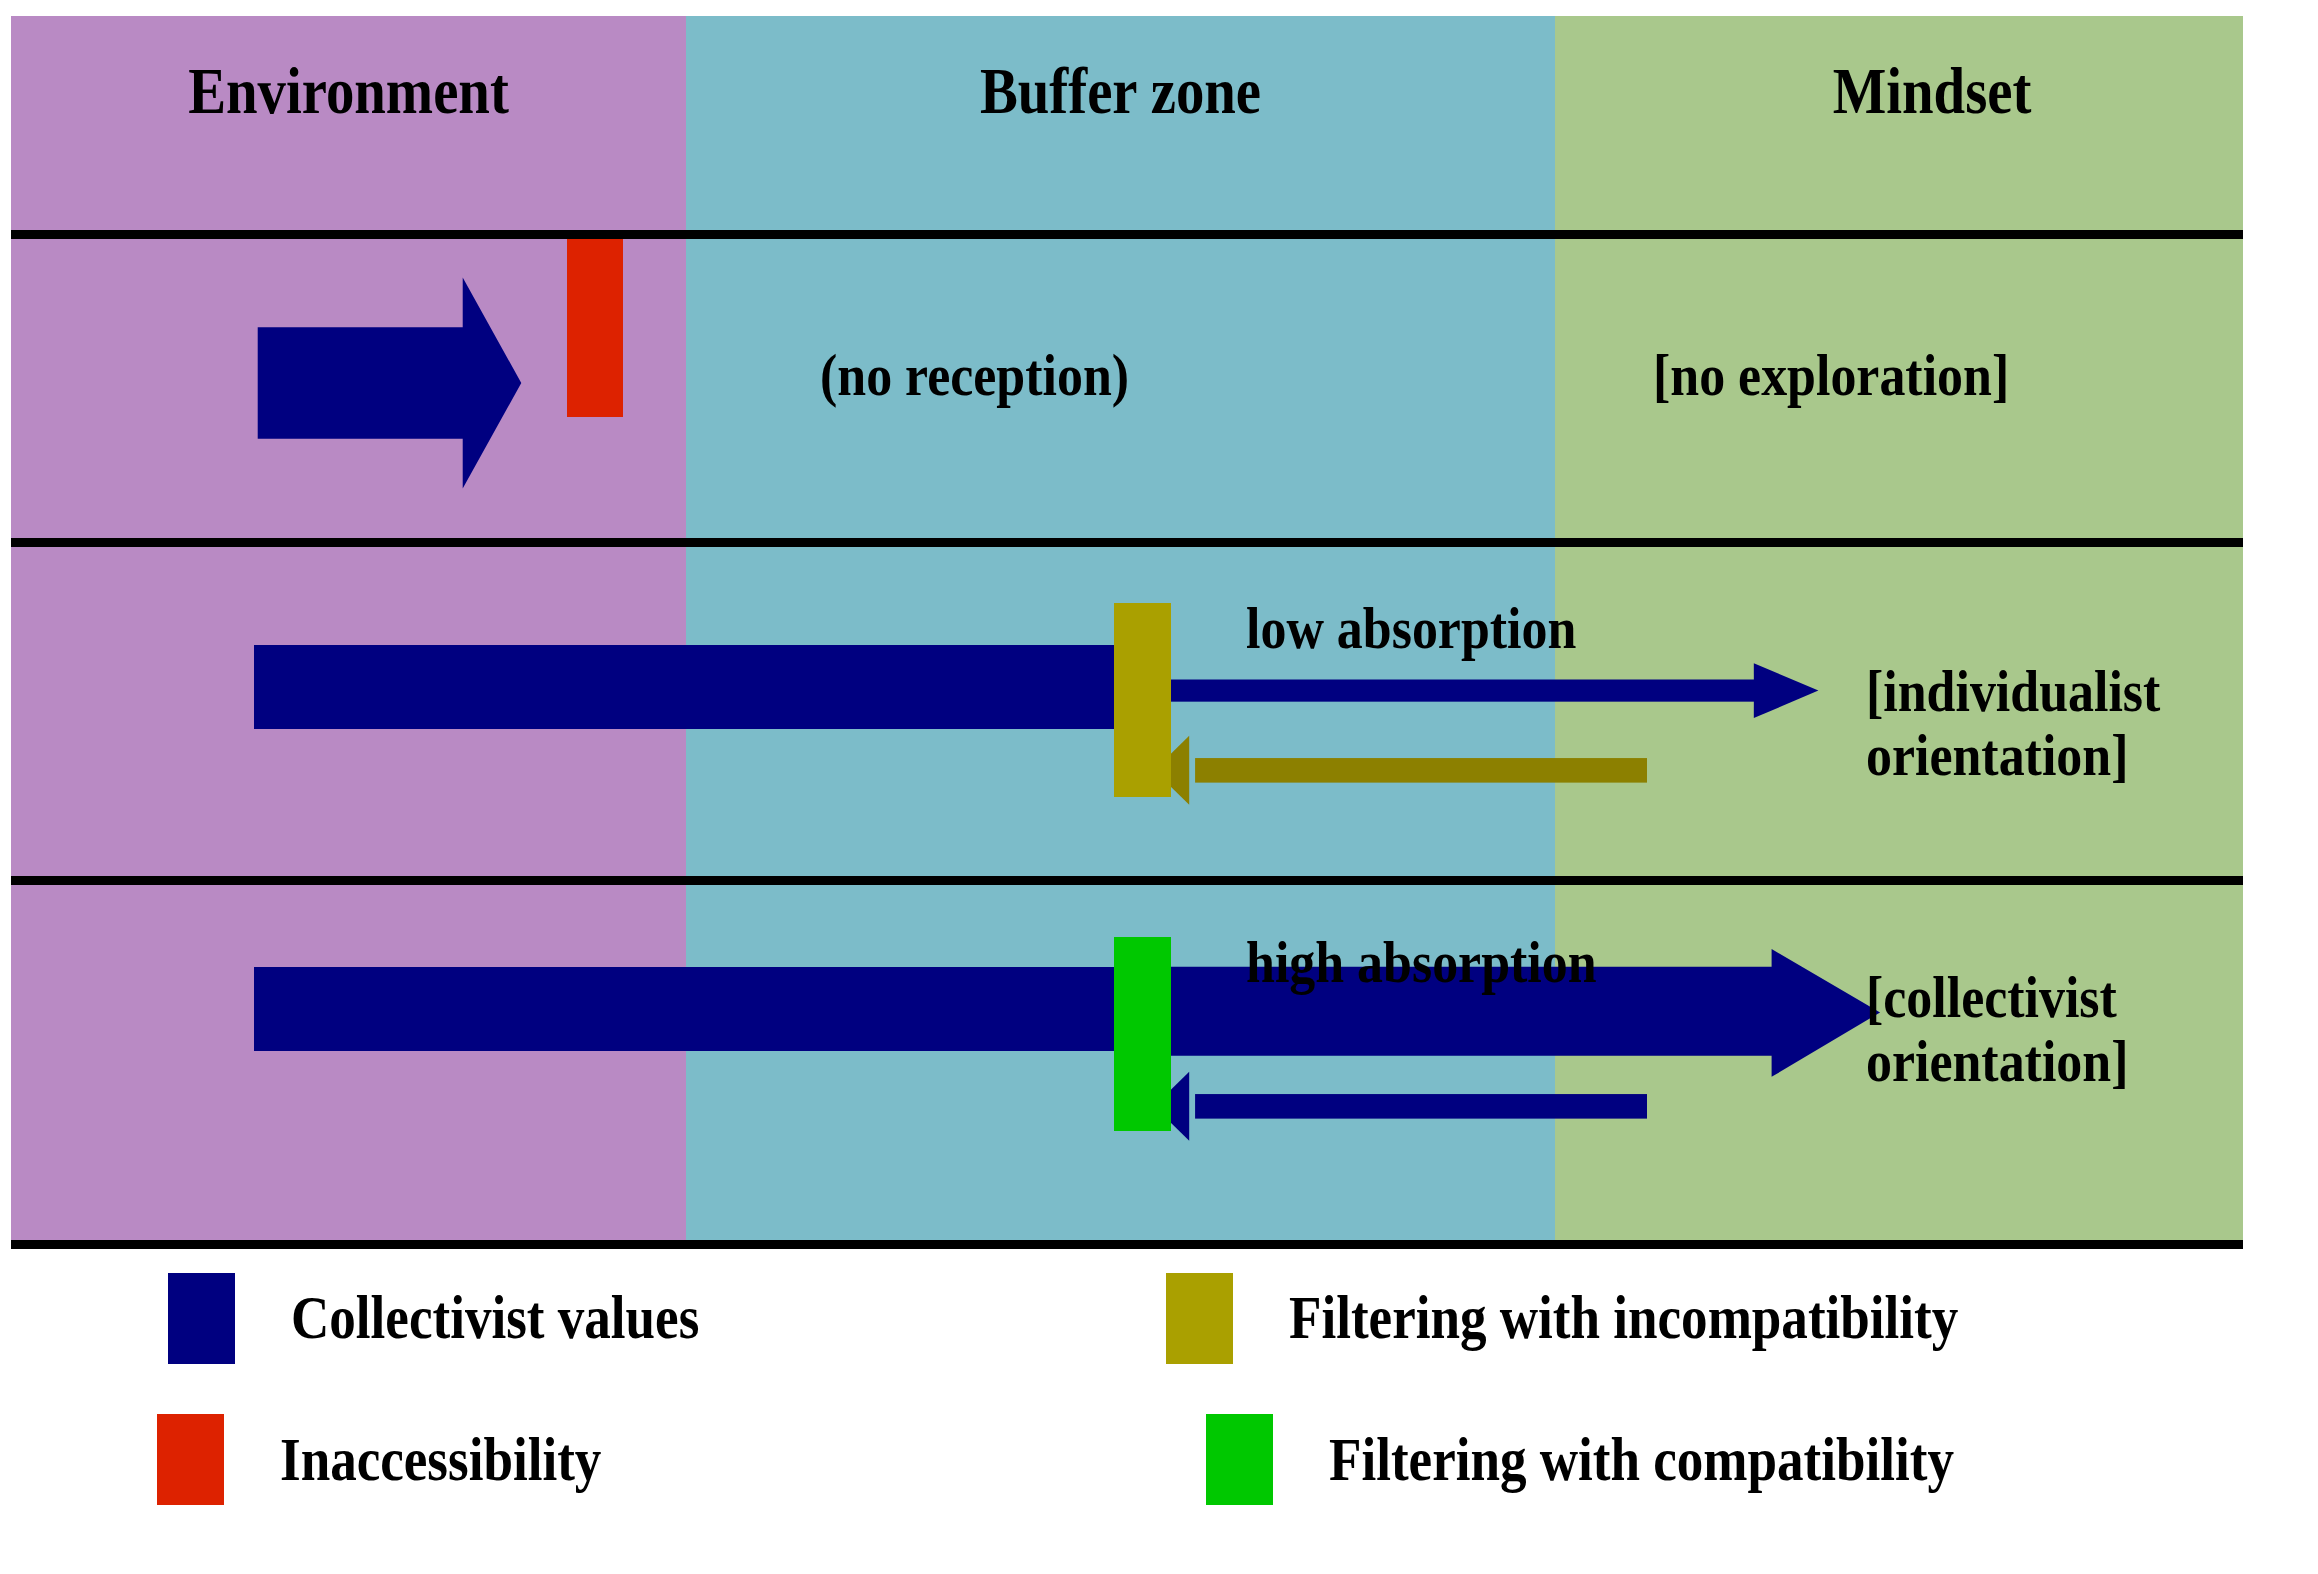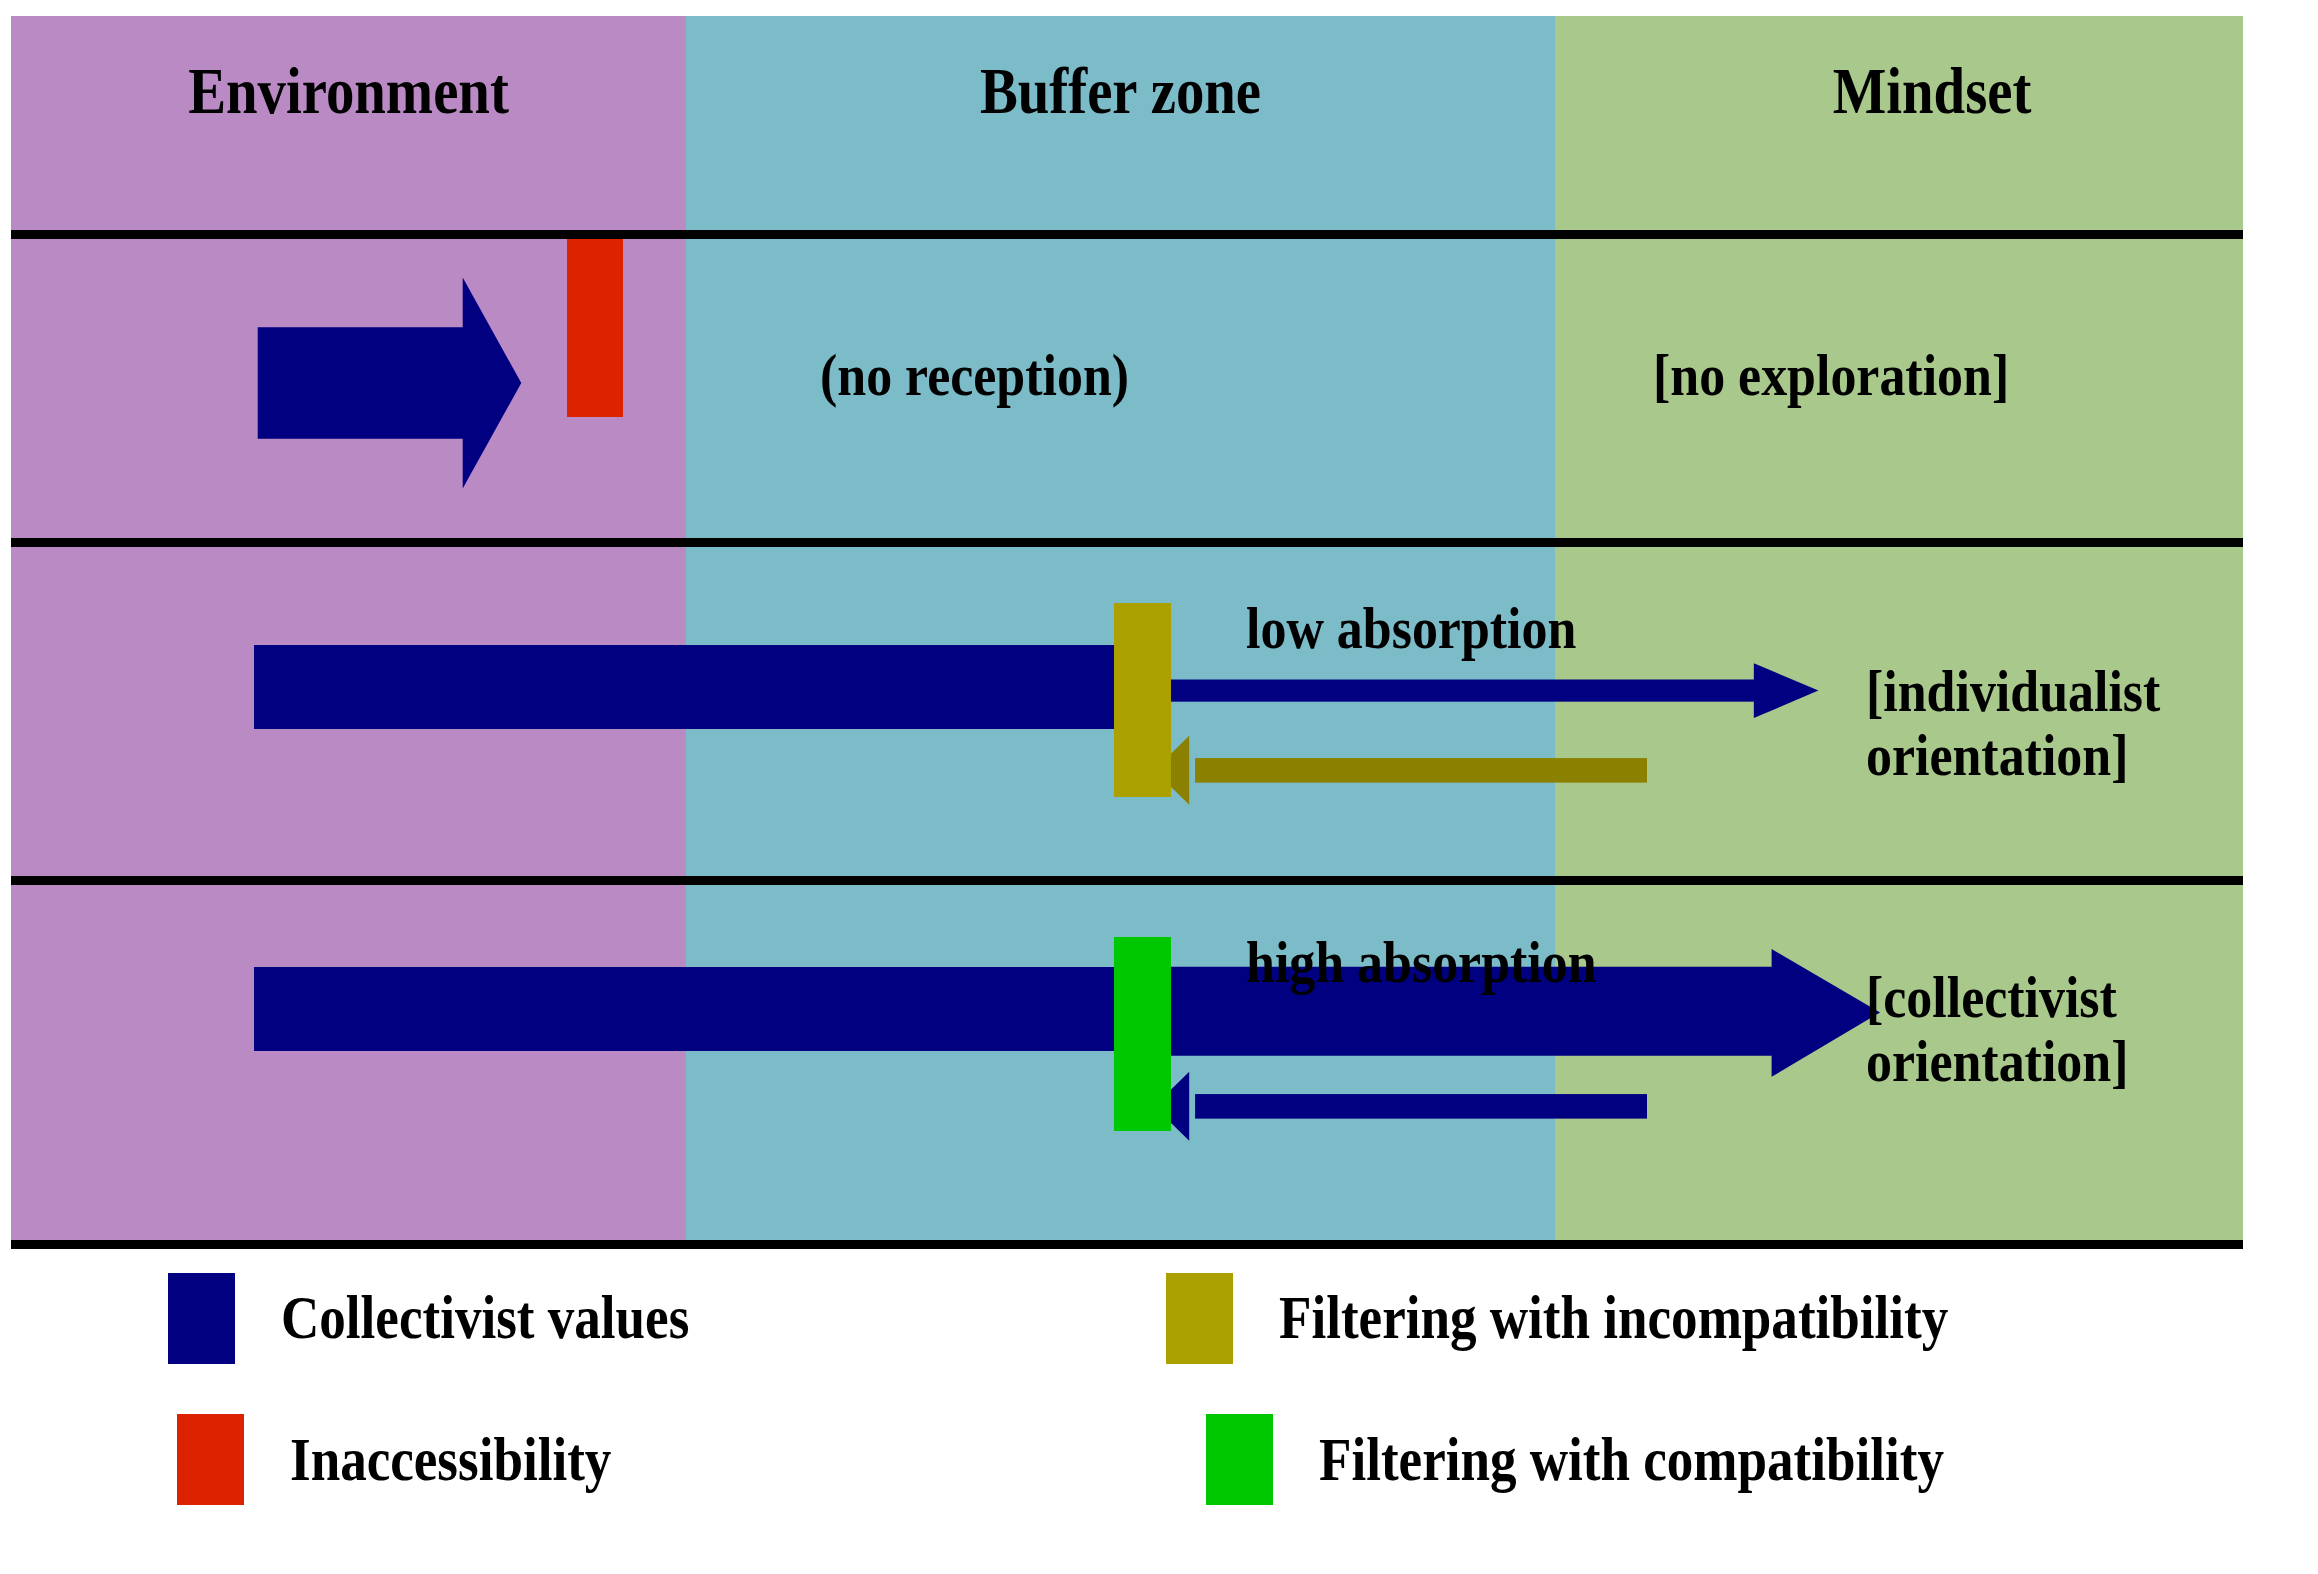--- a/index.html
+++ b/index.html
@@ -31,26 +31,26 @@
 
   
   .shape{position:absolute;z-index:20;}
   .bar{position:absolute;z-index:20;}
   .celltext{position:absolute;z-index:26;font-weight:bold;color:#000;
             font-size:59px;line-height:1.08;transform:scaleX(0.88);
             transform-origin:left center;}
 
   
   #legend{position:absolute;left:10.6px;top:1267px;width:2298px;height:293px;}
-  .lg-item{position:absolute;display:flex;align-items:center;}
+  .lg-item{position:absolute;display:flex;align-items:center;gap:10px;}
   .lg-sw{width:67px;height:91px;flex:0 0 auto;}
   .lg-tx{margin-left:46px;font-weight:bold;font-size:61px;color:#000;
          white-space:nowrap;transform:scaleX(0.87);transform-origin:left center;}
   #lg-0{left:157px;top:5.9px;}
-  #lg-1{left:166px;top:147px;}
+  #lg-1{left:146px;top:147px;}
   #lg-2{left:1155px;top:5.9px;}
   #lg-3{left:1195px;top:147px;}
 </style>
 </head>
 <body>
 
 <div id="panel">
 
   <div class="col" id="col-env"></div>
   <div class="col" id="col-buf"></div>

